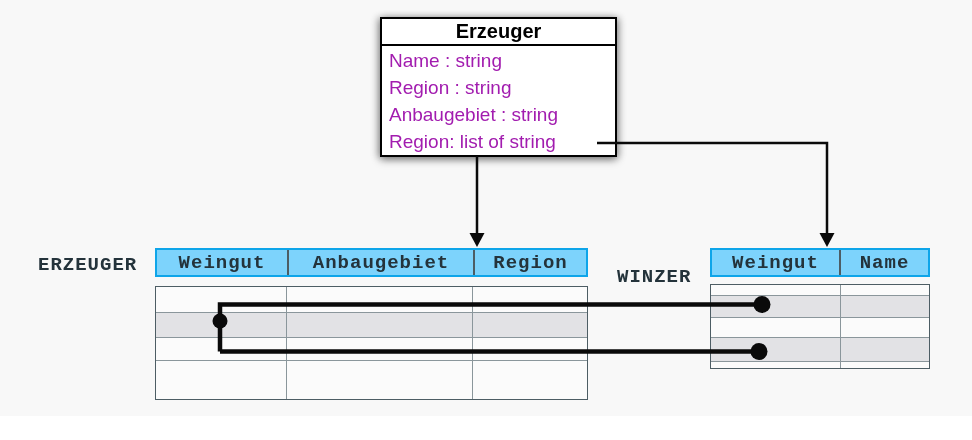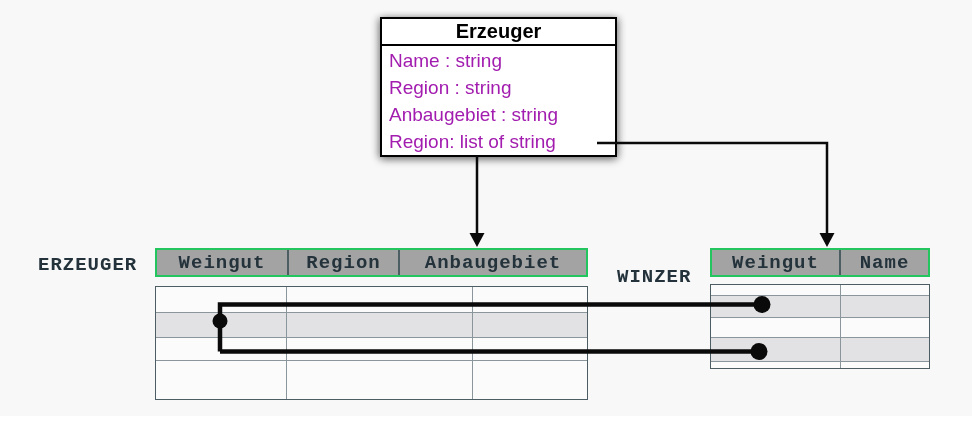--- a/index.html
+++ b/index.html
@@ -27,22 +27,22 @@
 
   
   .tlabel {
     position:absolute; font-family:"Liberation Mono", monospace;
     font-weight:bold; font-size:19px; letter-spacing:1px; color:#24333b;
     white-space:nowrap;
   }
 
   
   .thead {
-    position:absolute; display:flex; background:#a3a3a3;
-    border:2px solid #22c55e; box-sizing:border-box;
+    position:absolute; display:flex; background:#7dd3fc;
+    border:2px solid #0ea5e9; box-sizing:border-box;
   }
   .hcell {
     display:flex; align-items:center; justify-content:center;
     font-family:"Liberation Mono", monospace; font-weight:bold;
     font-size:19px; letter-spacing:1px; color:#24333b;
     border-right:2px solid #4d5d64; box-sizing:border-box;
   }
   .hcell:last-child { border-right:none; }
 
   
@@ -75,22 +75,22 @@
       <div>Region : string</div>
       <div>Anbaugebiet : string</div>
       <div>Region: list of string</div>
     </div>
   </div>
 
   <div class="tlabel" style="left:38px; top:254px;">ERZEUGER</div>
 
   <div class="thead" style="left:155px; top:248px; width:433px; height:29px;">
     <div class="hcell" style="width:132px;">Weingut</div>
+    <div class="hcell" style="width:186px;">Anbaugebiet</div>
     <div class="hcell" style="flex:1;">Region</div>
-    <div class="hcell" style="width:186px;">Anbaugebiet</div>
   </div>
 
   <div class="tbody" style="left:155px; top:286px; width:433px; height:114px;">
     <div class="trow" style="height:25px;"></div>
     <div class="trow hl" style="height:25px;"></div>
     <div class="trow" style="height:23px;"></div>
     <div class="trow" style="height:37px;"></div>
     <div class="vsep" style="left:130px;"></div>
     <div class="vsep" style="left:316px;"></div>
   </div>

